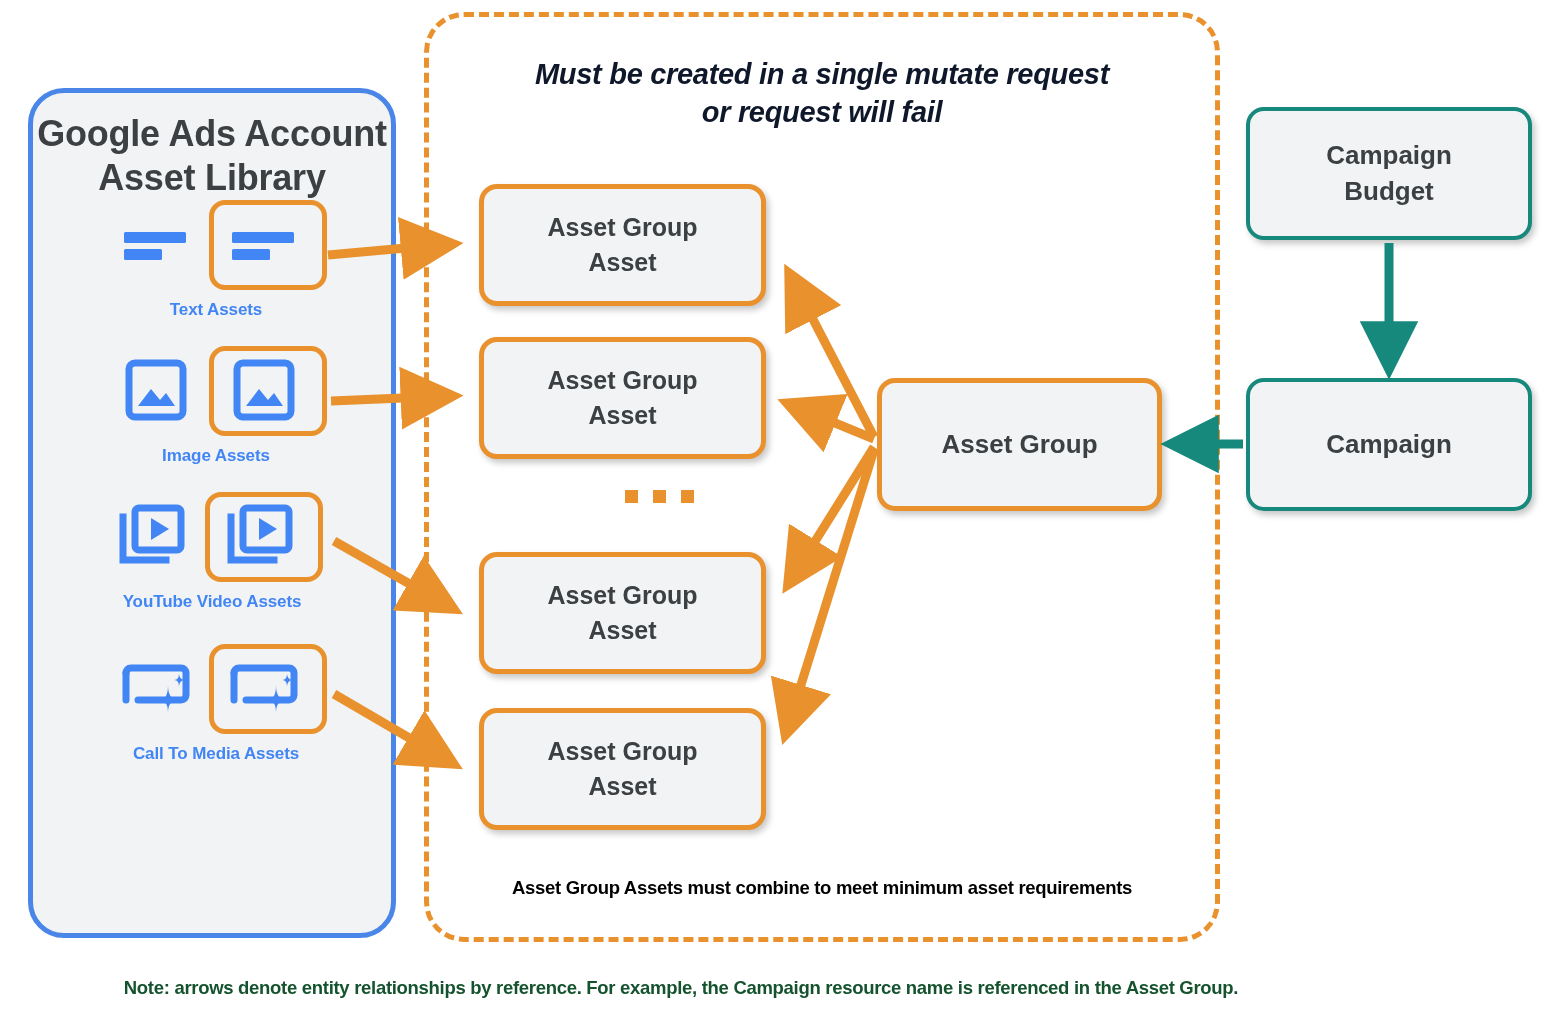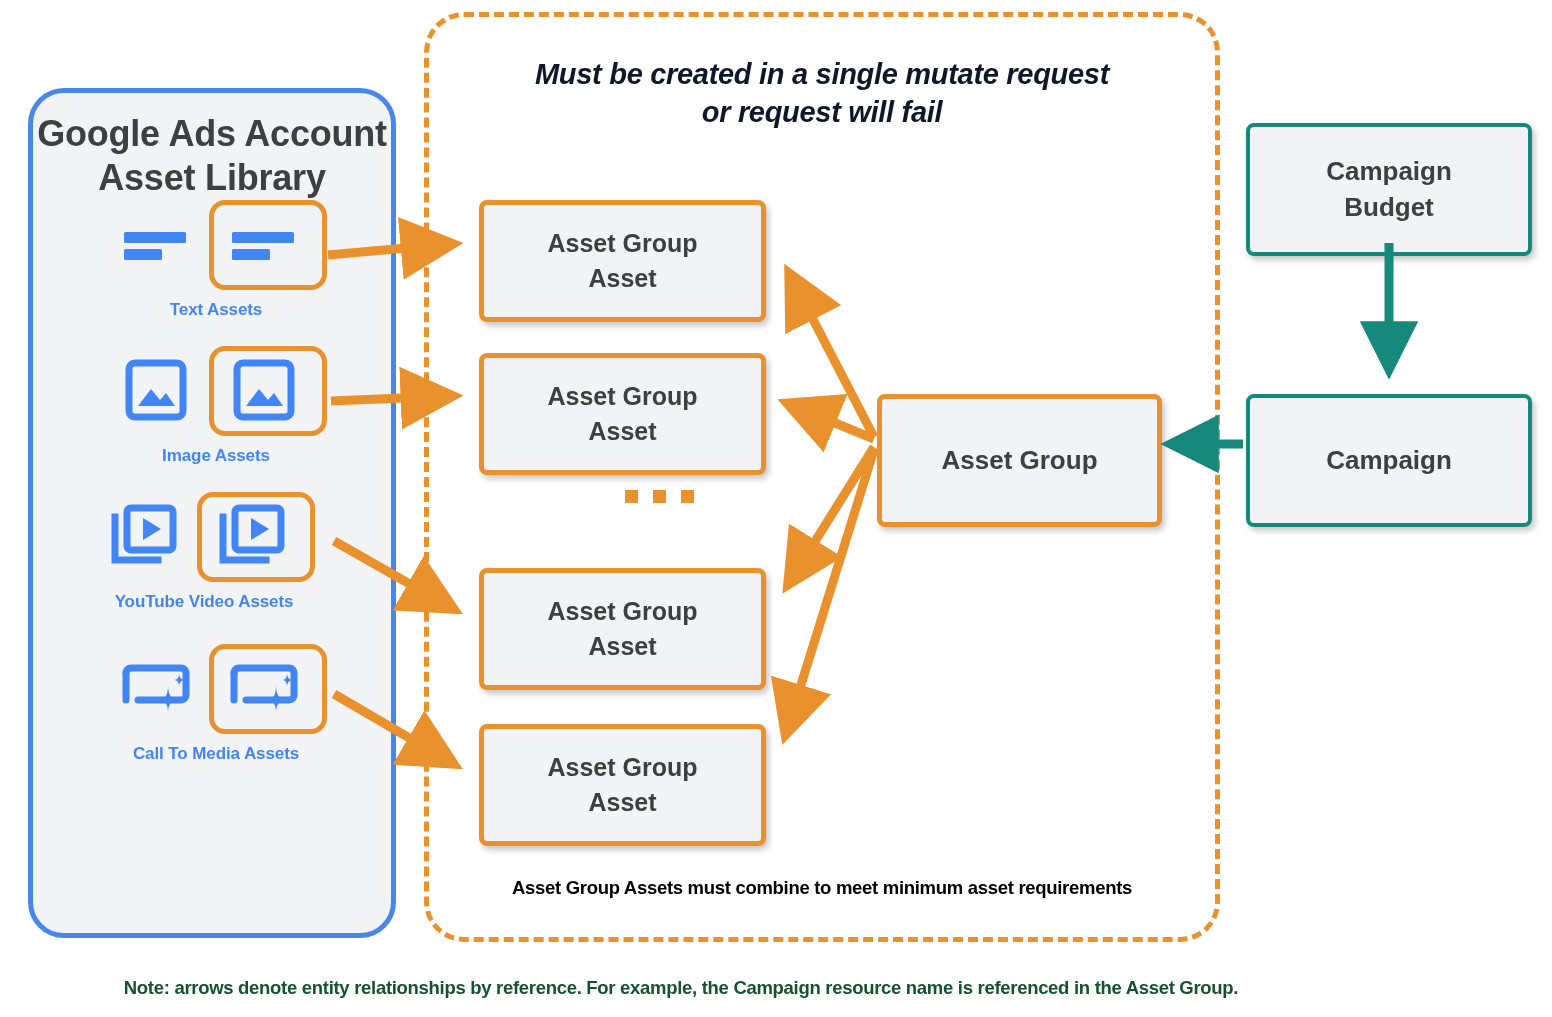--- a/index.html
+++ b/index.html
@@ -56,27 +56,26 @@
   }
   .mutate-footnote {
     position: absolute; left: 440px; top: 877px; width: 764px; text-align: center;
     font-size: 18.5px; font-weight: 700; color: #000000; letter-spacing: -0.3px; z-index: 12;
   }
 
   
   .node {
     position: absolute;
     background: #f1f3f4;
-    border-radius: 8px;
+    border-radius: 18px;
     display: flex; align-items: center; justify-content: center;
     text-align: center;
     color: #3c4043;
     box-shadow: 3px 4px 6px rgba(0,0,0,0.22);
     z-index: 20;
-    margin-top: 16px;
   }
   .node.orange { border: 5px solid #e8912d; }
   .node.teal   { border: 4px solid #17887c; }
 
   .aga { left: 479px; width: 287px; height: 122px; font-size: 25px; font-weight: 700; line-height: 1.4; }
   .aga-1 { top: 184px; }
   .aga-2 { top: 337px; }
   .aga-3 { top: 552px; }
   .aga-4 { top: 708px; }
 
@@ -138,21 +137,21 @@
         <div class="hl-box"></div>
         <svg class="icon" style="position:relative;" width="64" height="64" viewBox="0 0 64 64">
           <rect x="5" y="5" width="54" height="54" rx="6" fill="none" stroke="#4285f4" stroke-width="7"></rect>
           <path d="M14 48 L27 31 L36 42 L42 35 L51 48 Z" fill="#4285f4"></path>
         </svg>
       </div>
     </div>
     <div class="asset-caption">Image Assets</div>
   </div>
 
-  <div class="asset-row" style="left:96px; top:490px; width:216px;">
+  <div class="asset-row" style="left:104px; top:490px; width:216px;">
     <div class="icon-pair">
       <div class="icon-slot">
         <svg class="icon" width="70" height="66" viewBox="0 0 70 66">
           <path d="M6 14 L6 57 L49 57" fill="none" stroke="#4285f4" stroke-width="7" stroke-linecap="square"></path>
           <rect x="18" y="5" width="46" height="42" rx="4" fill="none" stroke="#4285f4" stroke-width="7"></rect>
           <path d="M34 15 L34 37 L52 26 Z" fill="#4285f4"></path>
         </svg>
       </div>
       <div class="icon-slot" style="width:120px;">
         <div class="hl-box"></div>

